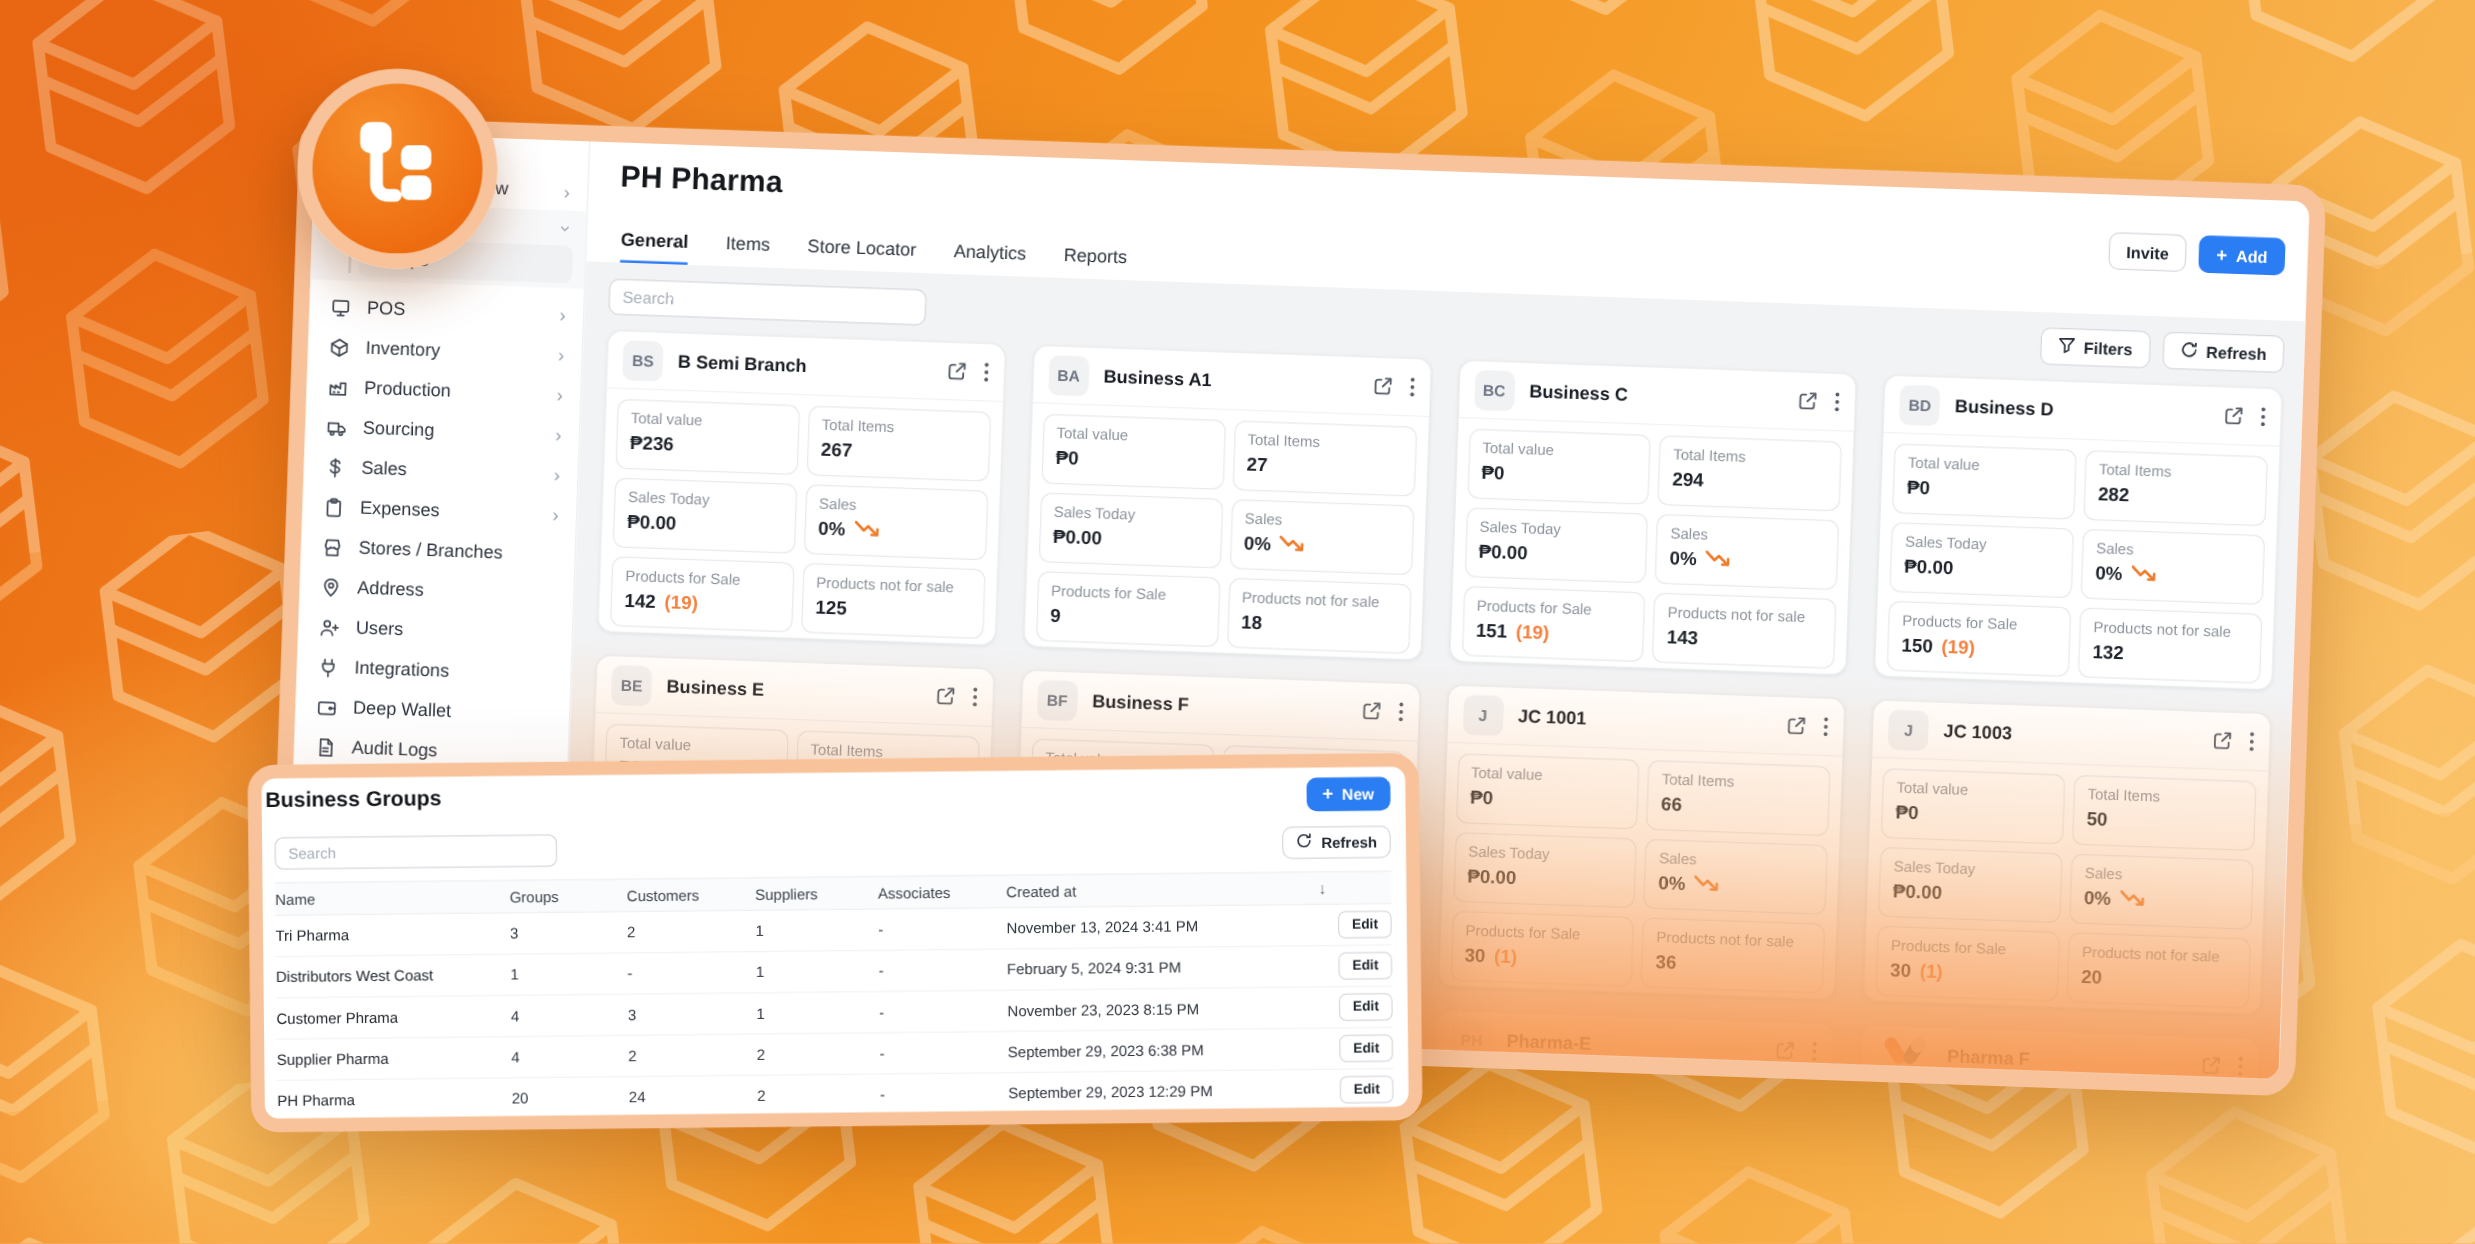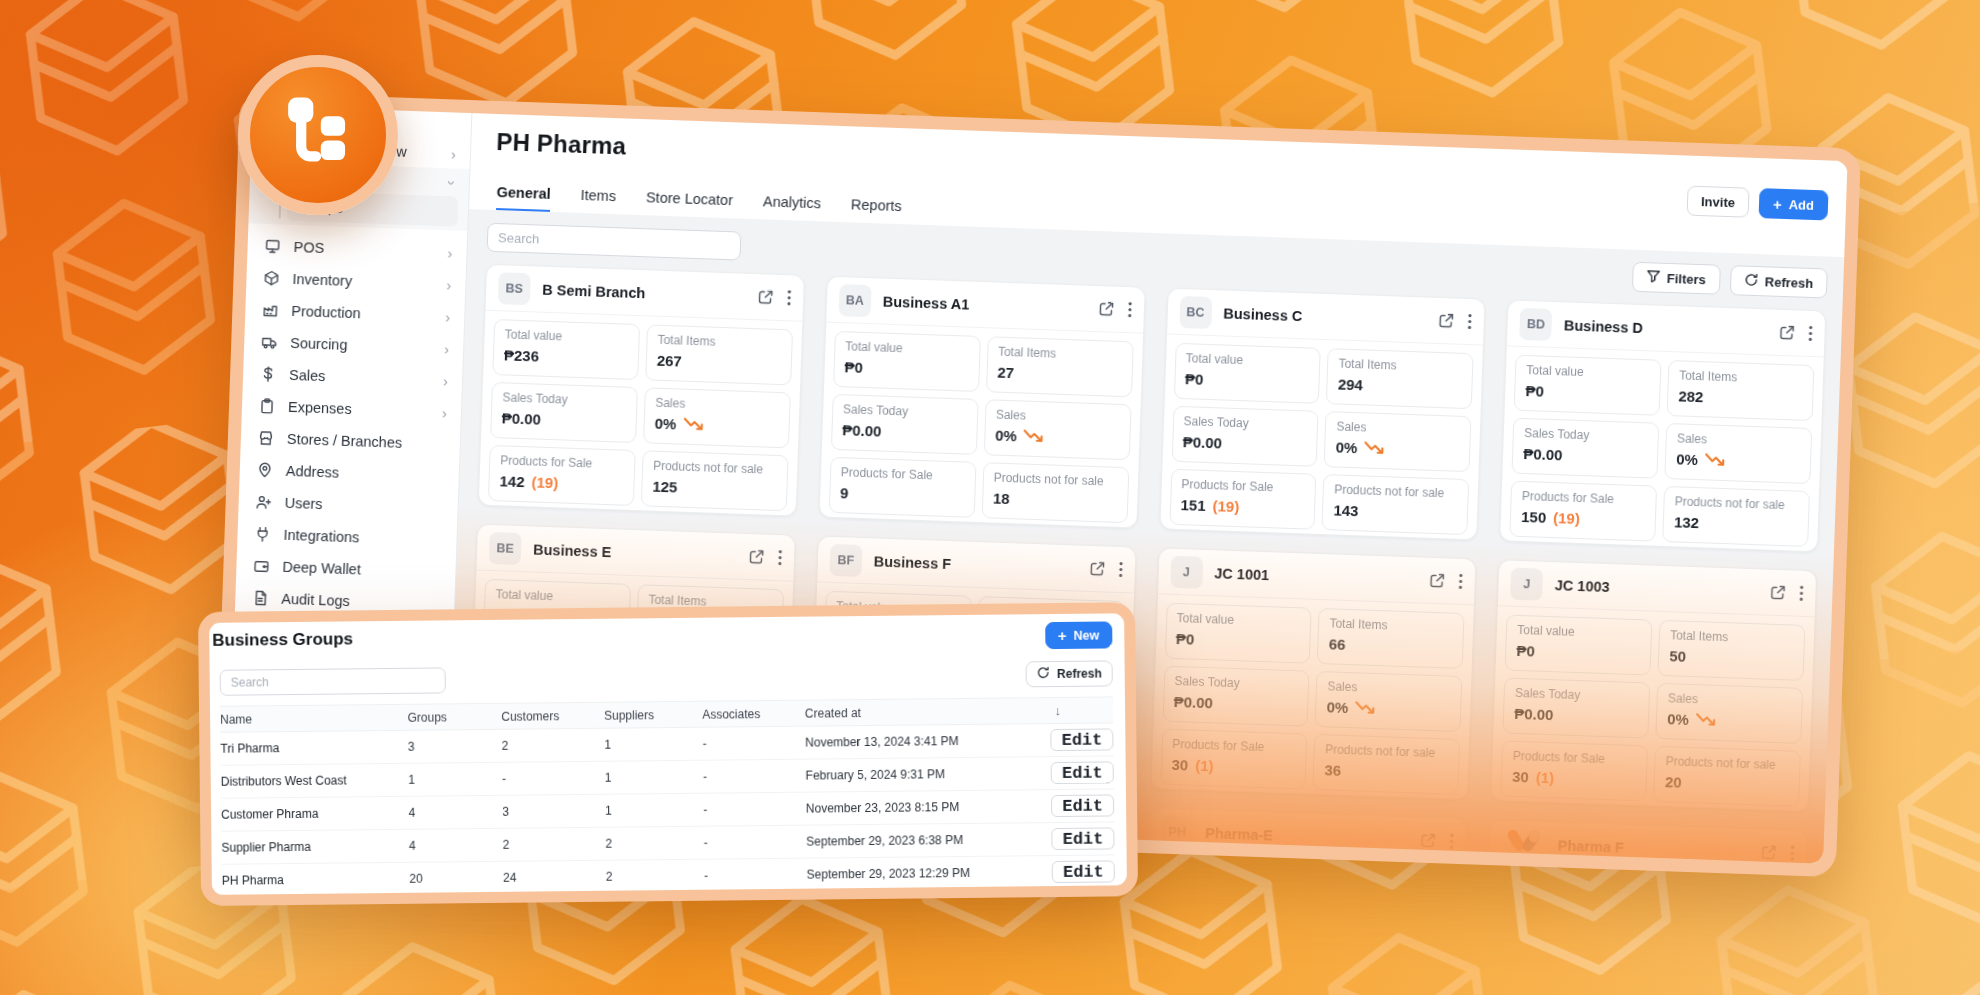--- a/index.html
+++ b/index.html
@@ -104,21 +104,21 @@
   .bg-search{width:226px;height:26px;font-size:12px;border-radius:7px;}
   .btn-sm{height:26px;padding:0 10px;font-size:12px;}
   .bg-table{padding:0 12px 0 10px;}
   .tr{display:grid;grid-template-columns:21% 10.5% 11.5% 11% 11.5% 26% 1fr;align-items:center;}
   .thead{height:27px;color:#3c434d;font-size:12px;background:#fafbfc;
     border-top:1px solid #eef0f2;border-bottom:1px solid #eef0f2;}
   .th-sort{justify-self:end;margin-right:52px;color:#6b7280;font-size:13px;}
   .trow{height:33px;font-size:12px;color:#2d333c;border-bottom:1px solid #f2f3f5;}
   .cell-name{color:#21262e;}
   .edit-cell{justify-self:end;}
-  .btn-edit{height:22px;padding:0 10px;font-size:17px;border-radius:6px;font-weight:700;font-family:Liberation Mono, monospace;}
+  .btn-edit{height:22px;padding:0 10px;font-size:11px;border-radius:6px;font-weight:700;}
 </style>
 </head>
 <body>
 
 <div class="stage">
 
   <div class="bg-gradient"></div>
   <svg class="bg-pattern" xmlns="http://www.w3.org/2000/svg">
     <defs>
       <g id="hexmotif" fill="none" stroke="currentColor" stroke-width="9" stroke-linejoin="round" stroke-linecap="round">

